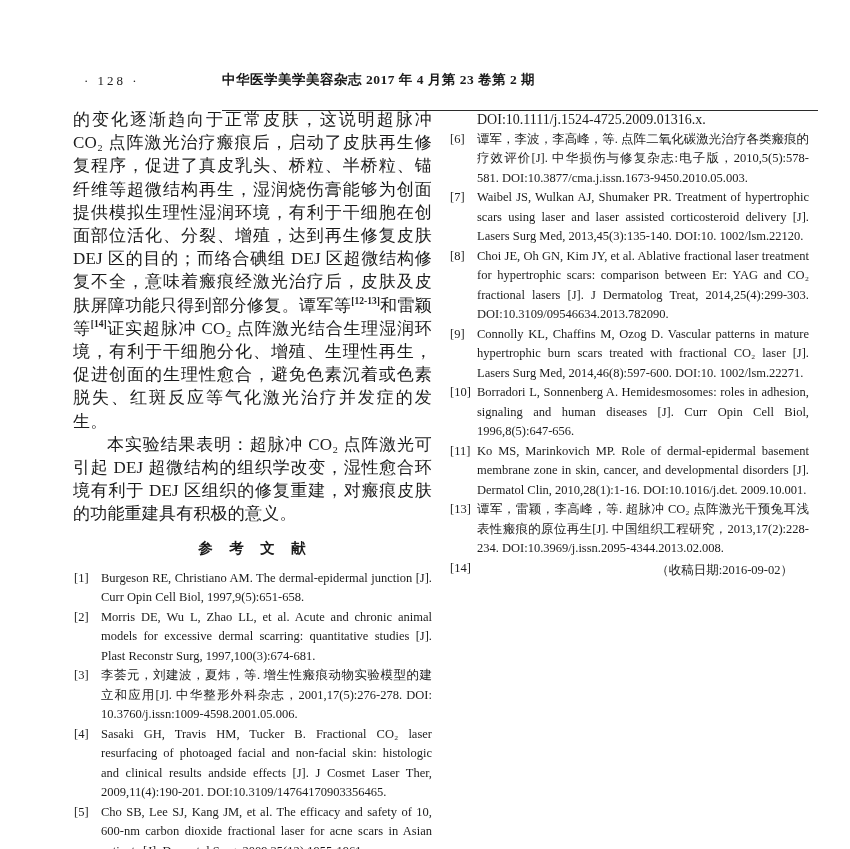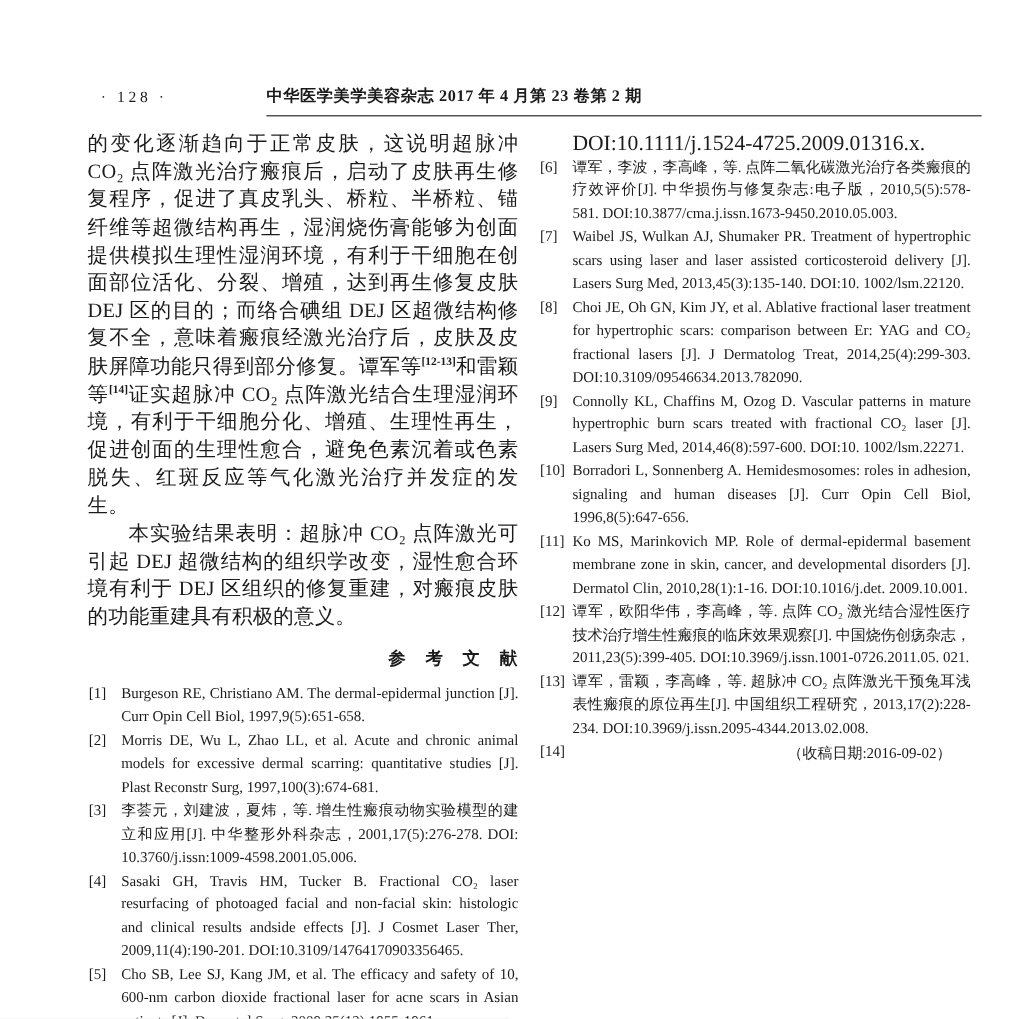--- a/index.html
+++ b/index.html
@@ -7,45 +7,45 @@
     position:relative;width:850px;height:849px;background:#ffffff;
     font-family:"Liberation Serif","DejaVu Serif",serif;color:#1b1b1b;
     overflow:hidden;margin:0 auto;
   }
   .page-number{
     position:absolute;left:84px;top:73px;font-size:13px;letter-spacing:3px;white-space:nowrap;
   }
   .header-line{
     position:absolute;left:222px;top:71px;width:596px;
     display:flex;justify-content:space-between;align-items:flex-start;
-    border-bottom:1.5px solid #2b2b2b;padding-bottom:7px;
+    border-bottom:1.5px solid #2b2b2b;padding-bottom:21px;
     font-size:13.5px;white-space:nowrap;
   }
   .header-cn{font-weight:600;letter-spacing:0.5px;}
   .header-en{font-weight:400;letter-spacing:0.2px;}
   .col-left{position:absolute;left:73px;top:108px;width:359px;}
   .col-right{position:absolute;left:449px;top:110px;width:360px;}
   .body-text{
     font-size:17px;line-height:23.2px;text-align:justify;text-justify:inter-ideograph;
     letter-spacing:0.2px;
   }
   .body-text p{margin:0;}
   .body-text p.indent{text-indent:2em;}
   sup{font-size:9.5px;line-height:0;vertical-align:super;letter-spacing:0;font-weight:bold;}
   .refs-heading{
-    text-align:right;font-weight:bold;font-size:14.5px;
+    text-align:center;font-weight:bold;font-size:14.5px;
     margin:13px 0 11px 0;letter-spacing:1px;
   }
   .ref{
     position:relative;padding-left:28px;
     font-size:12.5px;line-height:19.5px;text-align:justify;
   }
   .ref-label{position:absolute;left:1px;top:0;}
   .continuation-line{
-    padding-left:28px;font-size:18px;line-height:19.5px;white-space:nowrap;
+    padding-left:28px;font-size:14px;line-height:19.5px;white-space:nowrap;
   }
   .received-date{
     text-align:right;font-size:12.5px;line-height:19.5px;
     padding-right:16px;margin-top:2px;
   }
 </style>
 </head>
 <body>
 
 <div class="page">
@@ -73,20 +73,19 @@
 
   <div class="col-right">
     <div class="continuation-line">DOI:10.1111/j.1524-4725.2009.01316.x.</div>
     <div>
         <div class="ref"><span class="ref-label">[6]</span><span>谭军，李波，李高峰，等. 点阵二氧化碳激光治疗各类瘢痕的疗效评价[J]. 中华损伤与修复杂志:电子版，2010,5(5):578-581. DOI:10.3877/cma.j.issn.1673-9450.2010.05.003.</span></div>
         <div class="ref"><span class="ref-label">[7]</span><span>Waibel JS, Wulkan AJ, Shumaker PR. Treatment of hypertrophic scars using laser and laser assisted corticosteroid delivery [J]. Lasers Surg Med, 2013,45(3):135-140. DOI:10. 1002/lsm.22120.</span></div>
         <div class="ref"><span class="ref-label">[8]</span><span>Choi JE, Oh GN, Kim JY, et al. Ablative fractional laser treatment for hypertrophic scars: comparison between Er: YAG and CO₂ fractional lasers [J]. J Dermatolog Treat, 2014,25(4):299-303. DOI:10.3109/09546634.2013.782090.</span></div>
         <div class="ref"><span class="ref-label">[9]</span><span>Connolly KL, Chaffins M, Ozog D. Vascular patterns in mature hypertrophic burn scars treated with fractional CO₂ laser [J]. Lasers Surg Med, 2014,46(8):597-600. DOI:10. 1002/lsm.22271.</span></div>
         <div class="ref"><span class="ref-label">[10]</span><span>Borradori L, Sonnenberg A. Hemidesmosomes: roles in adhesion, signaling and human diseases [J]. Curr Opin Cell Biol, 1996,8(5):647-656.</span></div>
         <div class="ref"><span class="ref-label">[11]</span><span>Ko MS, Marinkovich MP. Role of dermal-epidermal basement membrane zone in skin, cancer, and developmental disorders [J]. Dermatol Clin, 2010,28(1):1-16. DOI:10.1016/j.det. 2009.10.001.</span></div>
-        <div class="ref"><span class="ref-label">[12]</span><span>谭军，欧阳华伟，李高峰，等. 点阵 CO₂ 激光结合湿性医疗技术治疗增生性瘢痕的临床效果观察[J]. 中国烧伤创疡杂志，2011,23(5):399-405. DOI:10.3969/j.issn.1001-0726.2011.05. 021.</span></div>
         <div class="ref"><span class="ref-label">[13]</span><span>谭军，雷颖，李高峰，等. 超脉冲 CO₂ 点阵激光干预兔耳浅表性瘢痕的原位再生[J]. 中国组织工程研究，2013,17(2):228-234. DOI:10.3969/j.issn.2095-4344.2013.02.008.</span></div>
         <div class="ref"><span class="ref-label">[14]</span></div>
       </div>
     <div class="received-date">（收稿日期:2016-09-02）</div>
   </div>
 
 </div>
 
 </body></html>

